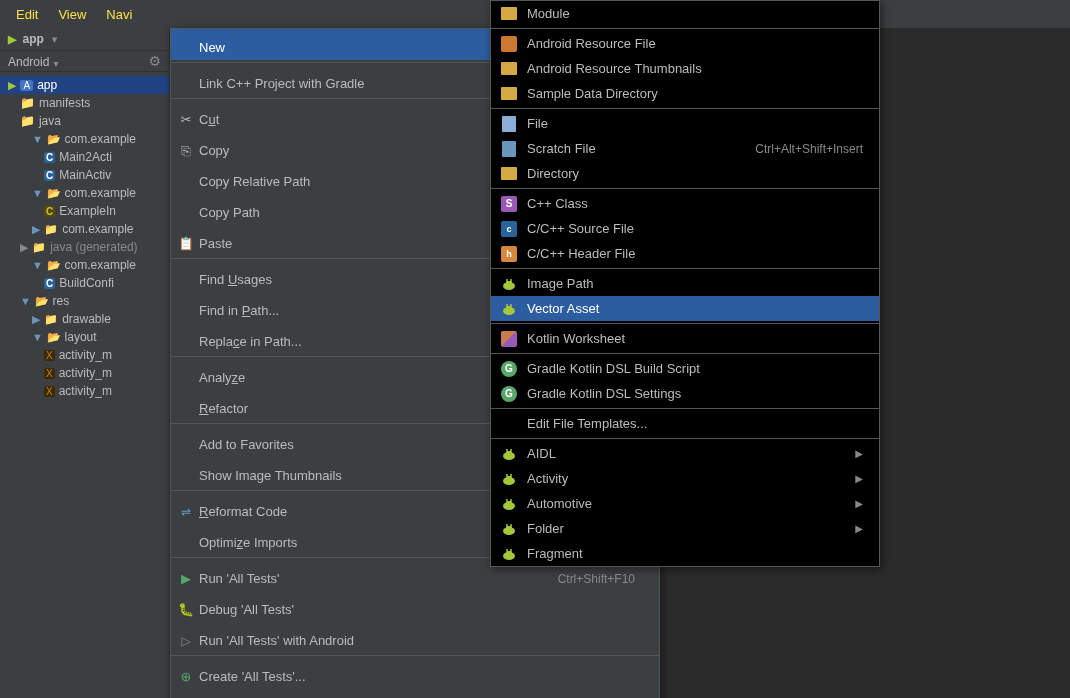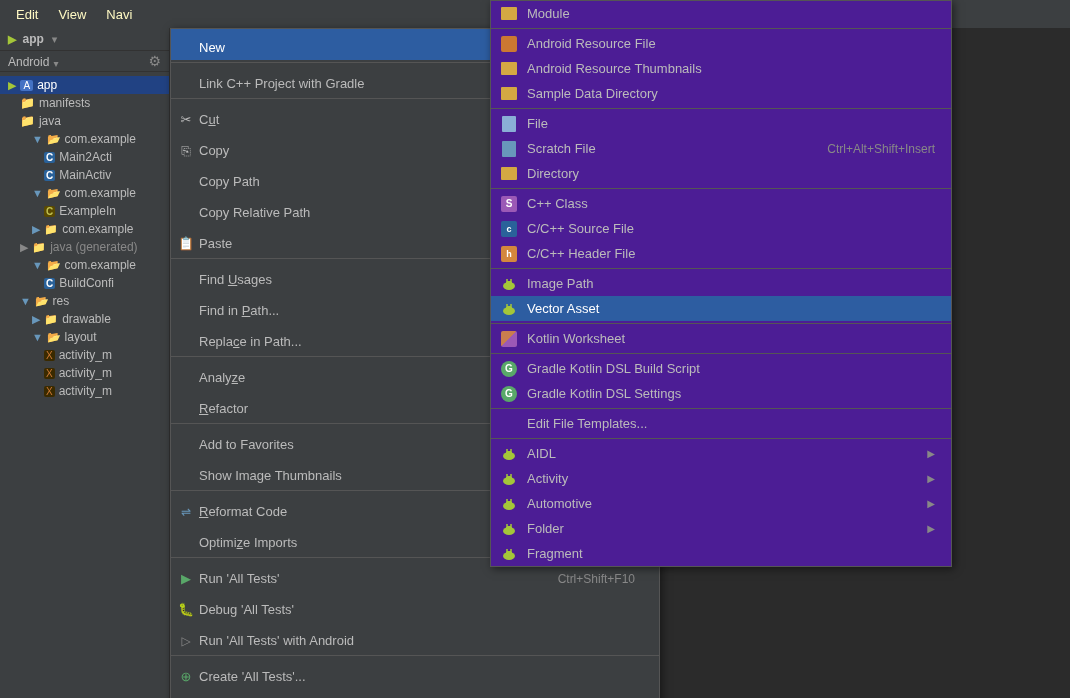--- a/index.html
+++ b/index.html
@@ -26,21 +26,21 @@
       top: 0; left: 0; right: 0;
       height: 28px;
       background: #3c3f41;
       display: flex;
       align-items: center;
       padding: 0 8px;
       gap: 4px;
       z-index: 1;
     }
     .menu-bar-item {
-      color: #fef9c3;
+      color: #fde047;
       padding: 2px 8px;
       cursor: pointer;
       border-radius: 3px;
       font-size: 13px;
     }
 
     
     .sidebar {
       position: absolute;
       top: 28px; left: 0;
@@ -132,22 +132,22 @@
       justify-content: center;
       width: 18px;
       height: 18px;
     }
 
     
     .submenu {
       position: absolute;
       top: 0;
       left: 490px;
-      width: 462px;
-      background: #4c1d95;
+      width: 390px;
+      background: #000000;
       border: 1px solid #555555;
       box-shadow: 2px 2px 8px rgba(0,0,0,0.5);
       z-index: 101;
     }
     .sub-item {
       padding: 5px 16px 5px 36px;
       color: #bbbbbb;
       cursor: pointer;
       display: flex;
       align-items: center;
@@ -362,26 +362,26 @@
     <span class="icon-area">✂</span>
     <span>C<u>u</u>t</span>
     <span class="shortcut">Ctrl+X</span>
   </div>
   <div class="ctx-item">
     <span class="icon-area" style="font-size:12px;">⎘</span>
     <span>Copy</span>
     <span class="shortcut">Ctrl+C</span>
   </div>
   <div class="ctx-item">
+    <span>Copy Relative Path</span>
+    <span class="shortcut">Ctrl+Alt+Shift+C</span>
+  </div>
+  <div class="ctx-item">
     <span>Copy Path</span>
     <span class="shortcut">Ctrl+Shift+C</span>
-  </div>
-  <div class="ctx-item">
-    <span>Copy Relative Path</span>
-    <span class="shortcut">Ctrl+Alt+Shift+C</span>
   </div>
   <div class="ctx-item">
     <span class="icon-area" style="font-size:13px;">📋</span>
     <span>Paste</span>
     <span class="shortcut">Ctrl+V</span>
   </div>
   <div class="ctx-separator"></div>
   <div class="ctx-item">
     <span>Find <u>U</u>sages</span>
     <span class="shortcut">Alt+F7</span>

